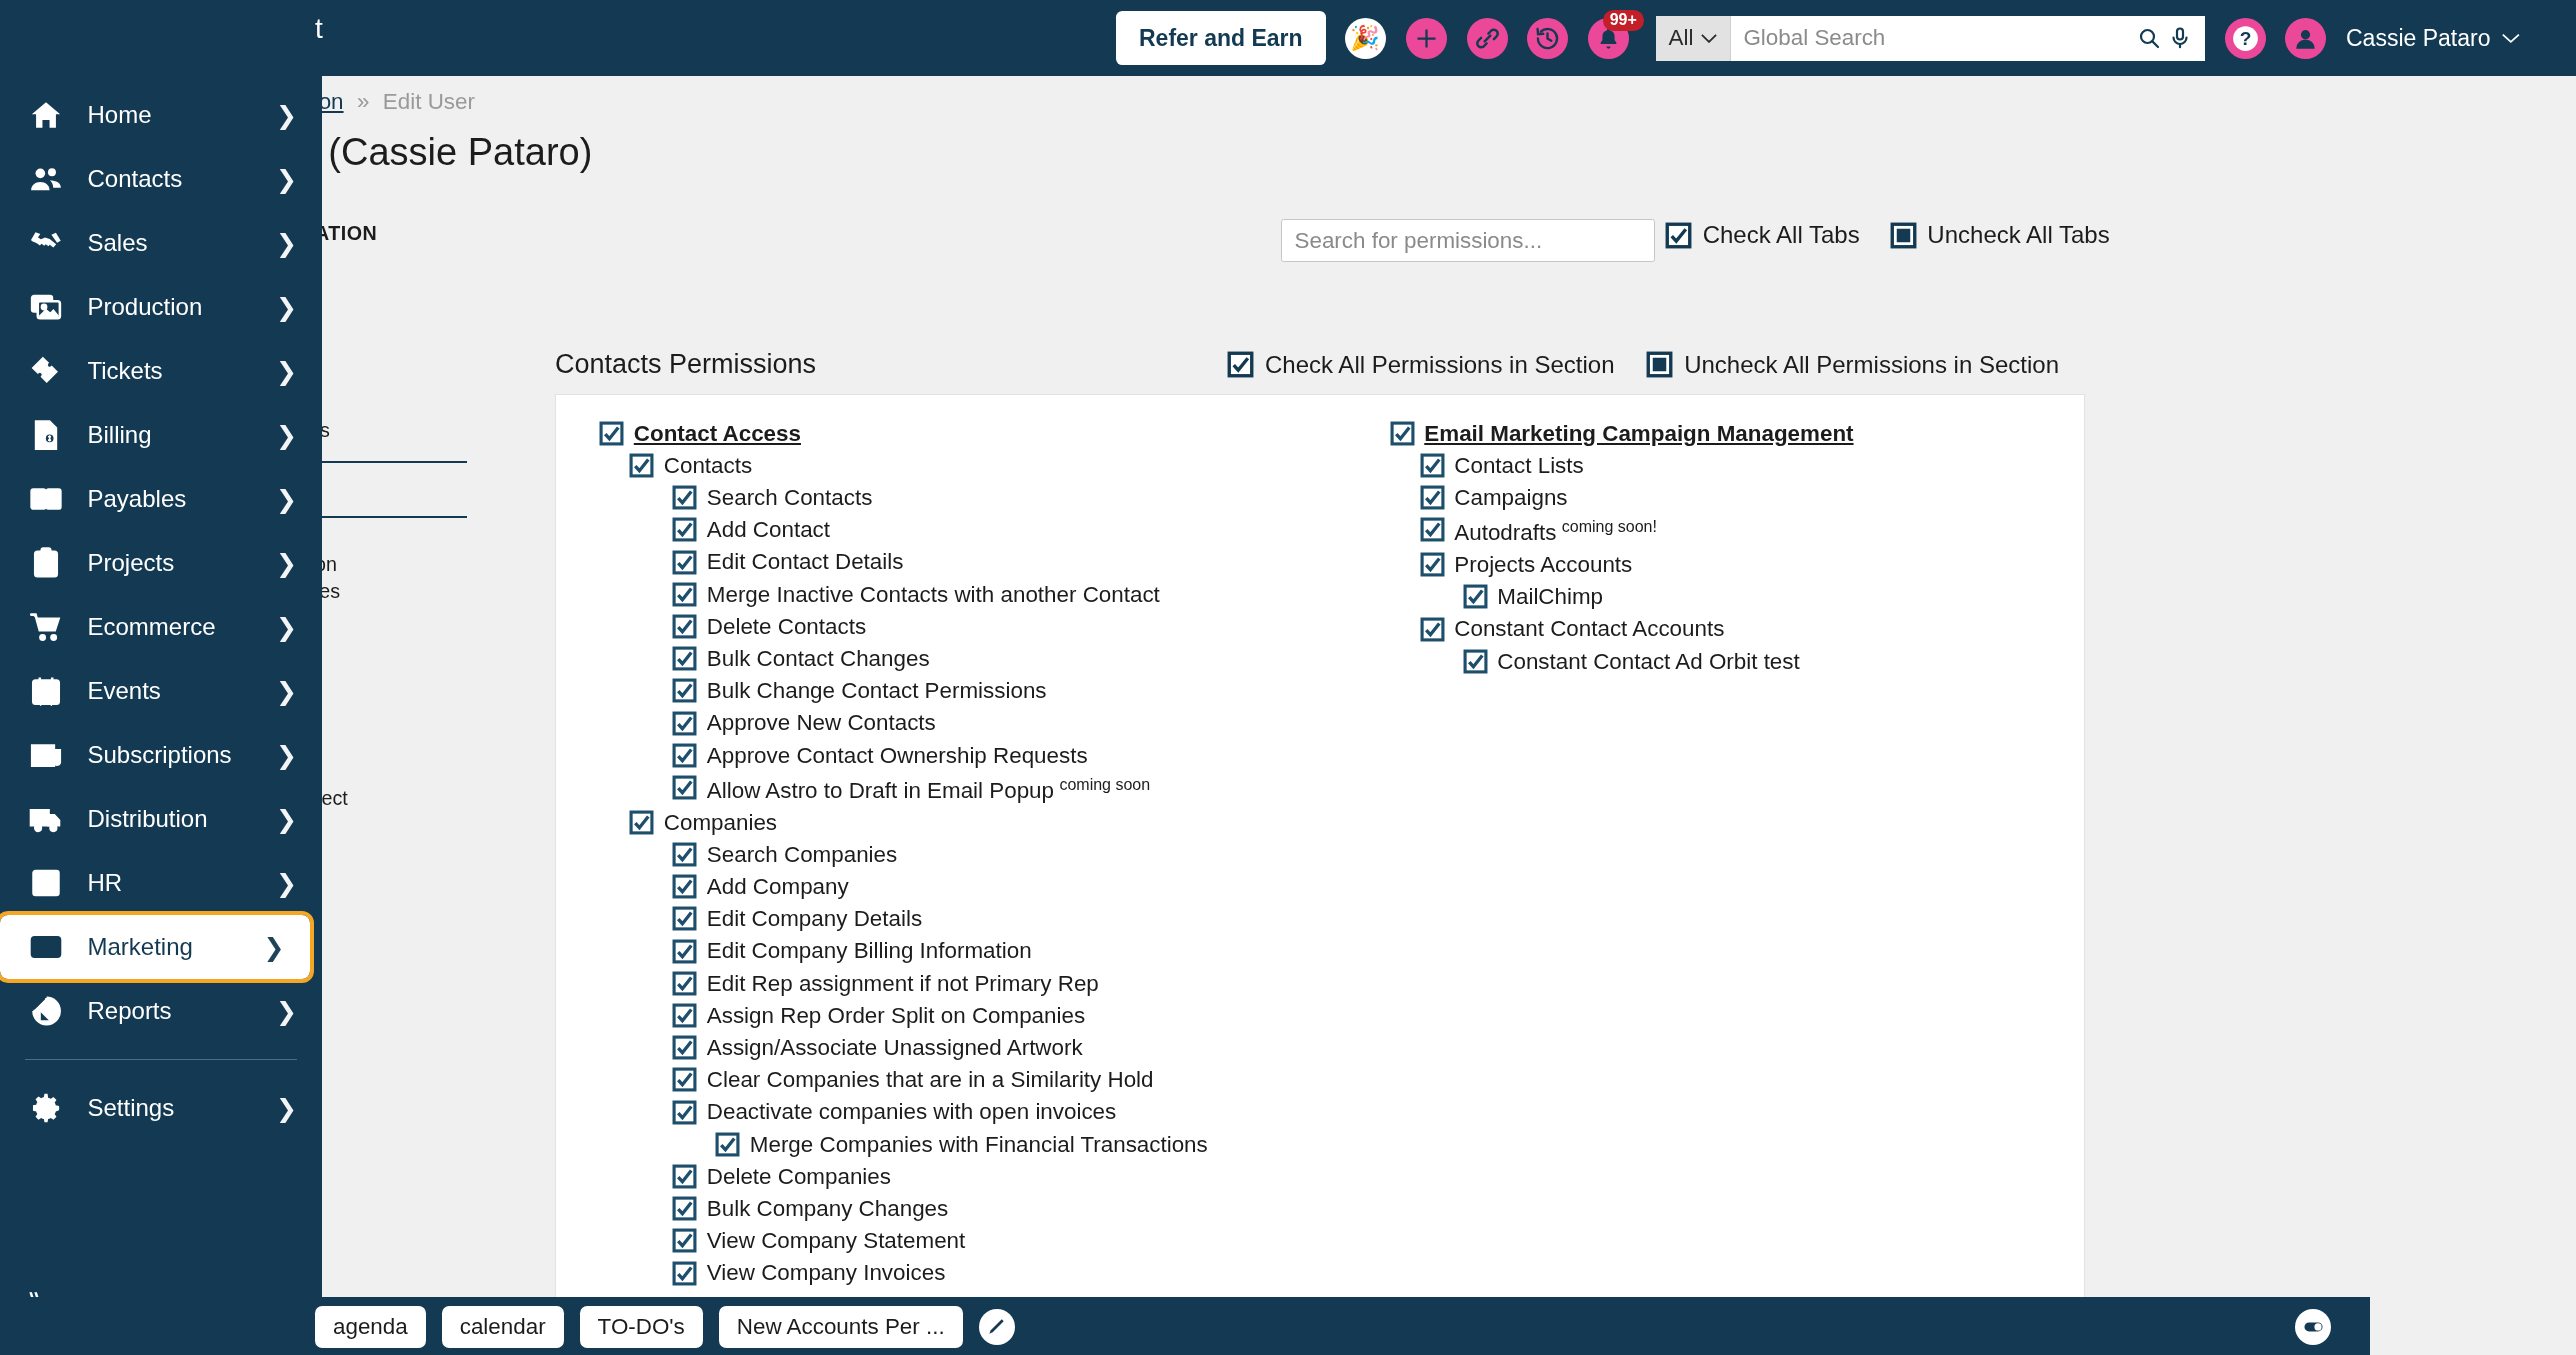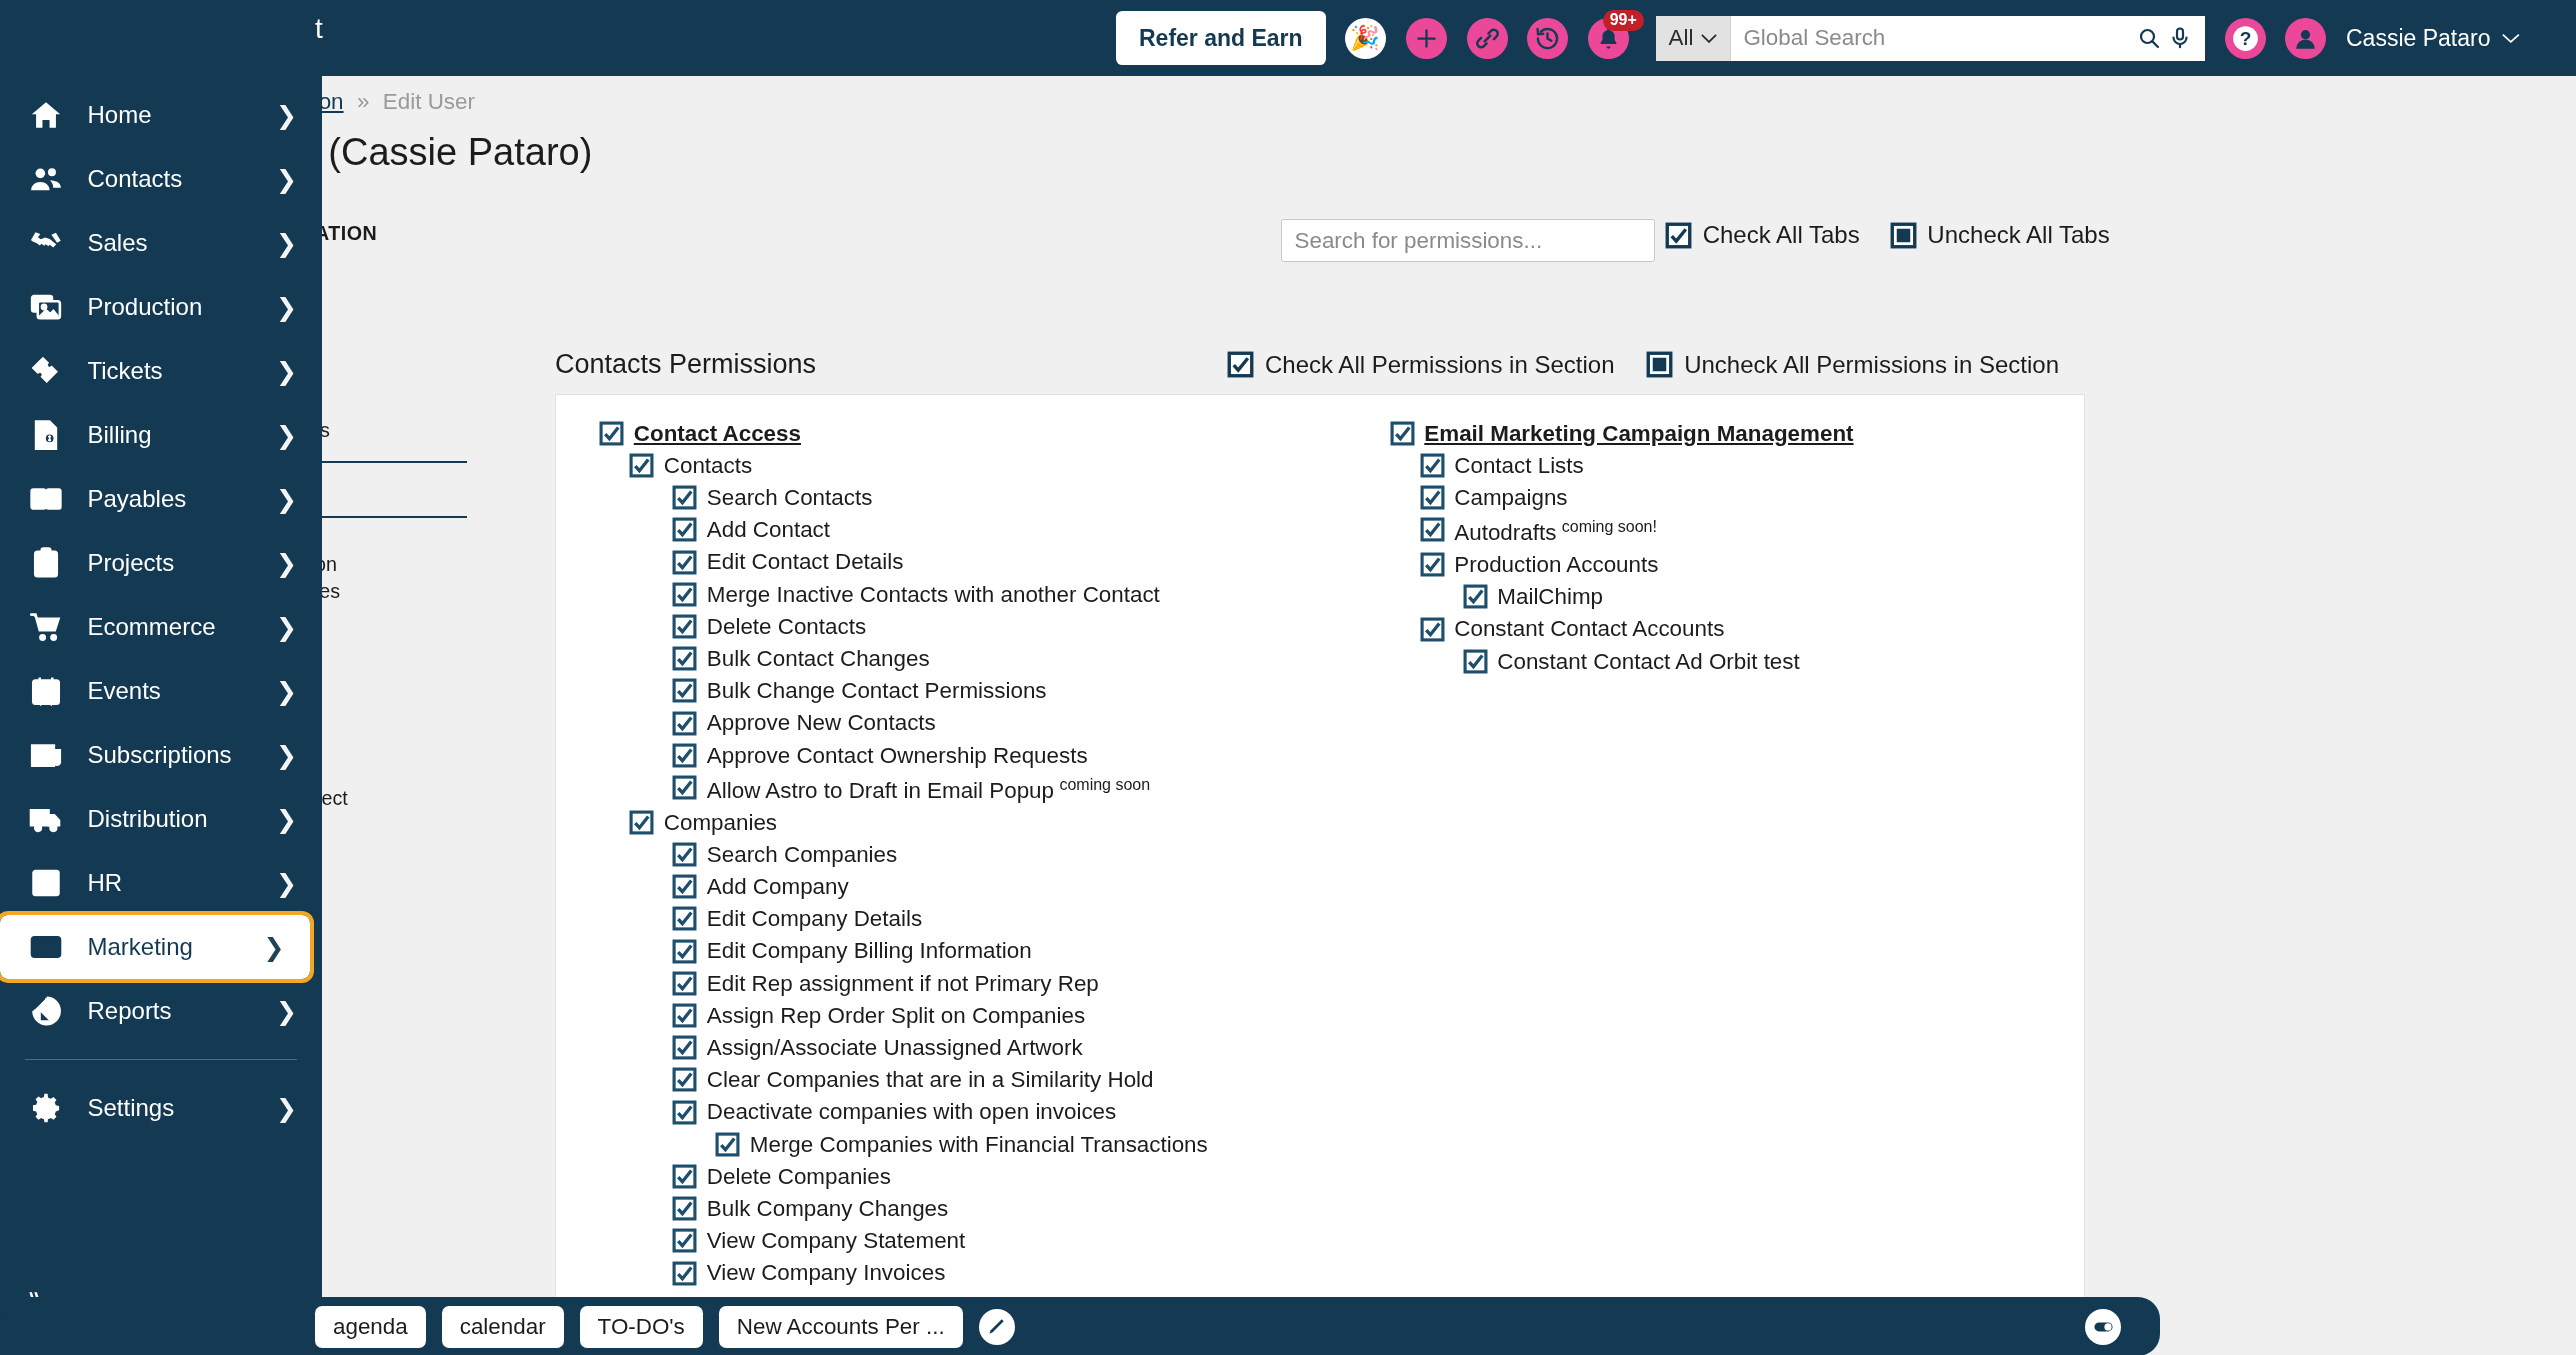--- a/index.html
+++ b/index.html
@@ -159,23 +159,23 @@
   .prow .txt { white-space: nowrap; }
   .prow.root .txt { font-weight: bold; text-decoration: underline; }
   .lvl0 { margin-left: 13px; }
   .lvl1 { margin-left: 43px; }
   .lvl2 { margin-left: 86px; }
   .lvl3 { margin-left: 129px; }
   .soon { font-size: 16px; vertical-align: super; margin-left: 5.4px; }
 
   
   .bottombar {
-    position: absolute; bottom: 0; left: 0; width: 2160px; height: 59px;
+    position: absolute; bottom: 0; left: 0; width: 2370px; height: 59px;
     background: #133a52; display: flex; align-items: center;
-    padding-left: 315px; gap: 16px; z-index: 35; border-radius: 22px;
+    padding-left: 315px; gap: 16px; z-index: 35;
   }
   .tbtn {
     background: #fff; color: #1c1c1c; border: none; border-radius: 7.2px;
     font-size: 22.4px; padding: 8px 18px; cursor: pointer;
     font-family: "Liberation Sans", sans-serif; white-space: nowrap;
   }
   .bicon { width: 36px; height: 36px; border-radius: 50%; background:#fff; color:#133a52;
            display: flex; align-items: center; justify-content: center; cursor: pointer; }
   .bicon svg { width: 23px; height: 23px; }
   .bright { margin-left: auto; margin-right: 39px; }
@@ -463,21 +463,21 @@
                 <rect x="2" y="2" width="20" height="20" fill="#fff" stroke="#1d4e6b" stroke-width="3"></rect>
                 <path d="M6 12.5 L10 17 L18.5 6.2" fill="none" stroke="#1d4e6b" stroke-width="3.2"></path>
               </svg></span>
             <span class="txt"><span>Autodrafts</span><sup class="soon">coming soon!</sup></span>
           </div>
           <div class="prow lvl1">
             <span class="cb"><svg viewBox="0 0 24 24">
                 <rect x="2" y="2" width="20" height="20" fill="#fff" stroke="#1d4e6b" stroke-width="3"></rect>
                 <path d="M6 12.5 L10 17 L18.5 6.2" fill="none" stroke="#1d4e6b" stroke-width="3.2"></path>
               </svg></span>
-            <span class="txt"><span>Production Accounts</span></span>
+            <span class="txt"><span>Projects Accounts</span></span>
           </div>
           <div class="prow lvl2">
             <span class="cb"><svg viewBox="0 0 24 24">
                 <rect x="2" y="2" width="20" height="20" fill="#fff" stroke="#1d4e6b" stroke-width="3"></rect>
                 <path d="M6 12.5 L10 17 L18.5 6.2" fill="none" stroke="#1d4e6b" stroke-width="3.2"></path>
               </svg></span>
             <span class="txt"><span>MailChimp</span></span>
           </div>
           <div class="prow lvl1">
             <span class="cb"><svg viewBox="0 0 24 24">

